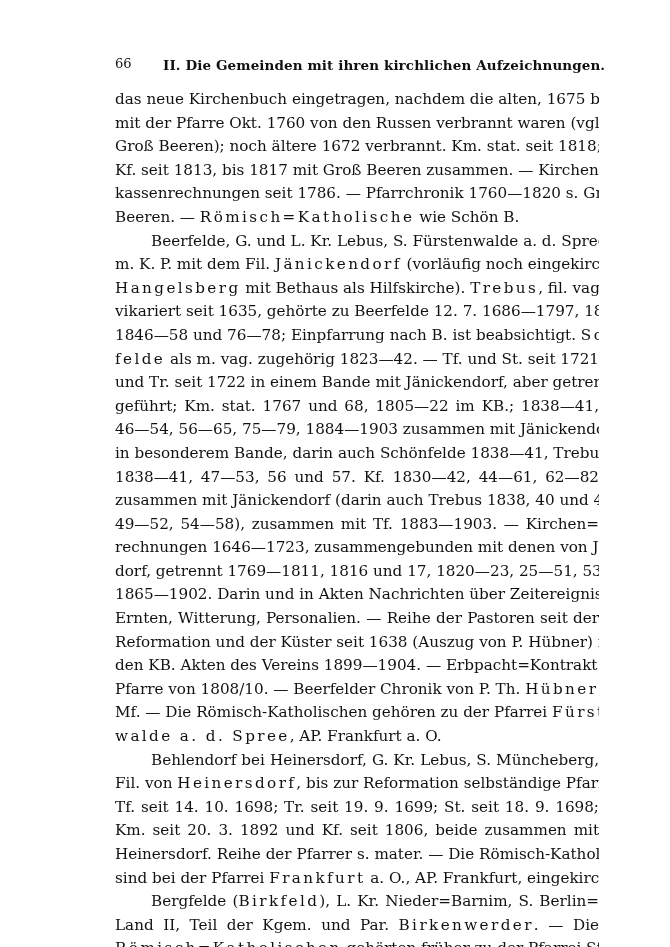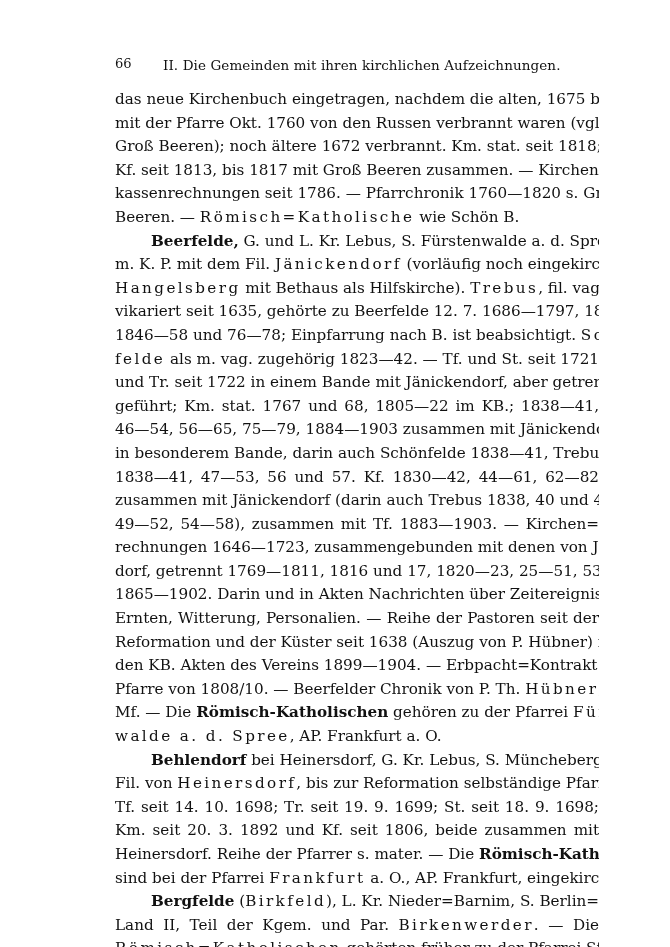--- a/index.html
+++ b/index.html
@@ -1,27 +1,27 @@
 <!DOCTYPE html>
 <html><head>
 <meta charset="utf-8">
 <style>
   html, body { margin: 0; padding: 0; background: #ffffff; }
   body { width: 670px; height: 947px; position: relative; overflow: hidden;
          font-family: "DejaVu Serif", "Liberation Serif", serif; color: #111; }
   .page { position: absolute; left: 115px; top: 52px; width: 484px; }
   .header { position: relative; height: 30px; font-size: 15px; }
   .page-number { position: absolute; left: 0; top: 4px; font-size: 13px; }
-  .running-title { position: absolute; left: 48px; top: 5px; font-size: 13.5px; font-weight: normal; letter-spacing: 0.1px; white-space: nowrap; }
+  .running-title { position: absolute; left: 48px; top: 5px; font-size: 13.5px; font-weight: bold; letter-spacing: 0.1px; white-space: nowrap; }
   .body { margin-top: 6px; }
   .line { display: block; height: 23.6px; line-height: 23.6px; font-size: 15.2px;
           white-space: nowrap; text-align: justify; text-align-last: justify; overflow: hidden; }
   .line.last { text-align-last: left; }
   .line.indent { padding-left: 36px; }
-  .b { font-weight: bold; }
+  .b { font-weight: normal; }
   .sp { letter-spacing: 2.4px; }
 </style>
 </head>
 <body>
 
 <div class="page">
   <div class="header">
     <span class="page-number">66</span>
     <span class="running-title">II. Die Gemeinden mit ihren kirchlichen Aufzeichnungen.</span>
   </div>

